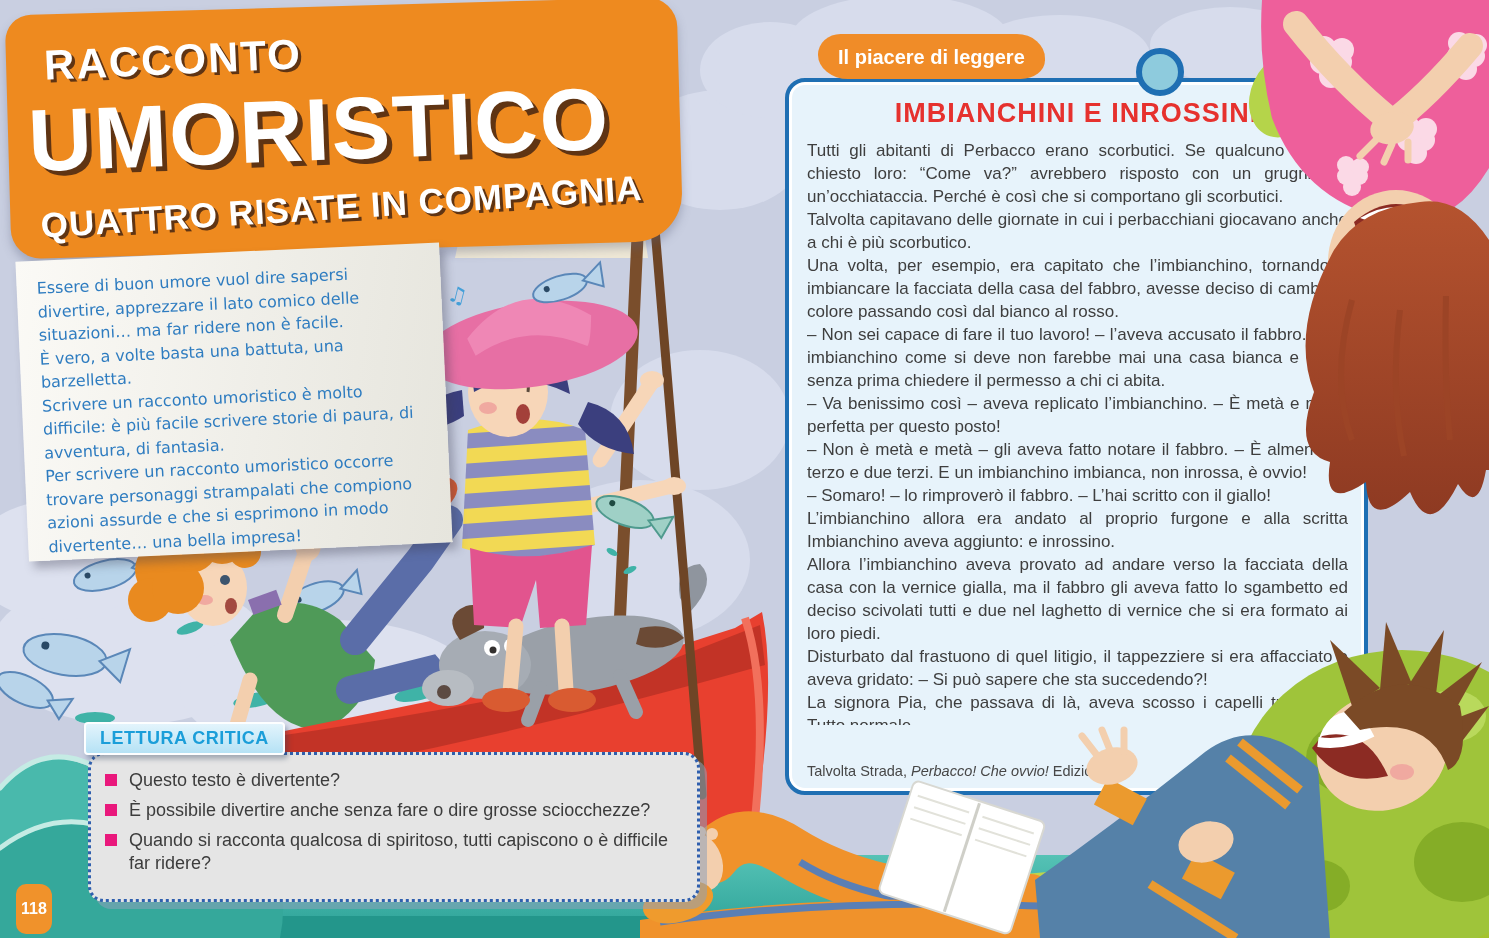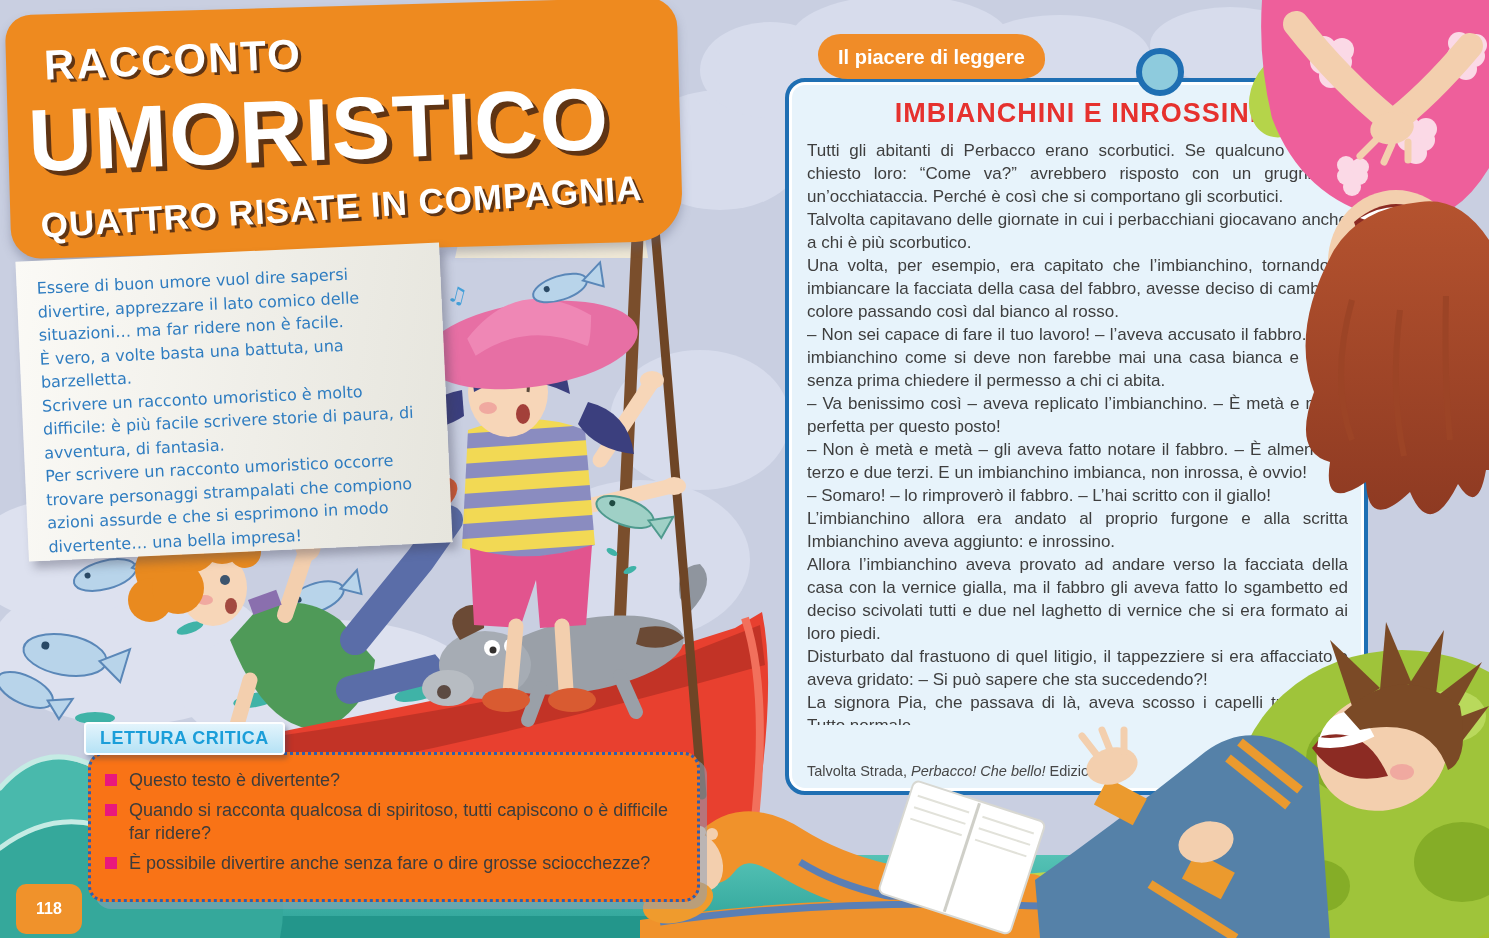--- a/index.html
+++ b/index.html
@@ -77,36 +77,36 @@
   
   .crit-badge{
     position:absolute;left:84px;top:722px;z-index:5;
     background:linear-gradient(#e3f4fc,#b5e2f5);
     border:2px solid #fdfeff;box-shadow:3px 4px 5px rgba(40,60,90,.35);
     color:#1b9ed9;font-weight:bold;font-size:18px;letter-spacing:.5px;
     padding:4px 14px;border-radius:4px;
   }
   .crit-box{
     position:absolute;left:88px;top:752px;width:612px;height:150px;z-index:4;
-    background:#f97316;border:3px dotted #2f5fae;border-radius:16px;
+    background:#e5e5e5;border:3px dotted #2f5fae;border-radius:16px;
     box-shadow:7px 7px 0 rgba(140,160,185,.55);
     box-sizing:border-box;padding:14px 16px 10px 14px;
   }
   .crit-box ul{list-style:none;margin:0;padding:0;}
   .crit-box li{
     position:relative;padding-left:24px;margin-bottom:7px;
     font-size:18px;line-height:23px;color:#3c3c3c;
   }
   .crit-box li .bullet{
     position:absolute;left:0;top:5px;width:12px;height:12px;background:#e9187c;
   }
 
   
   .pagenum{
-    position:absolute;left:16px;top:884px;width:66px;height:50px;z-index:5;
+    position:absolute;left:16px;top:884px;width:36px;height:50px;z-index:5;
     background:#f0922b;border-radius:10px 12px 12px 10px;
     color:#fff;font-weight:bold;font-size:16px;
     display:flex;align-items:center;justify-content:center;
   }
 </style>
 </head>
 <body>
 
 <div class="page">
 
@@ -300,21 +300,21 @@
         <p>– Non sei capace di fare il tuo lavoro! – l’aveva accusato il fabbro. – Un imbianchino come si deve non farebbe mai una casa bianca e rossa senza prima chiedere il permesso a chi ci abita.</p>
         <p>– Va benissimo così – aveva replicato l’imbianchino. – È metà e metà, perfetta per questo posto!</p>
         <p>– Non è metà e metà – gli aveva fatto notare il fabbro. – È almeno un terzo e due terzi. E un imbianchino imbianca, non inrossa, è ovvio!</p>
         <p>– Somaro! – lo rimproverò il fabbro. – L’hai scritto con il giallo!</p>
         <p>L’imbianchino allora era andato al proprio furgone e alla scritta Imbianchino aveva aggiunto: e inrossino.</p>
         <p>Allora l’imbianchino aveva provato ad andare verso la facciata della casa con la vernice gialla, ma il fabbro gli aveva fatto lo sgambetto ed deciso scivolati tutti e due nel laghetto di vernice che si era formato ai loro piedi.</p>
         <p>Disturbato dal frastuono di quel litigio, il tappezziere si era affacciato e aveva gridato: – Si può sapere che sta succedendo?!</p>
         <p>La signora Pia, che passava di là, aveva scosso i capelli turchini: – Tutto normale.</p>
       </div>
     <div class="attribution">
-      <span>Talvolta Strada, </span><span class="work">Perbacco! Che bello!</span><span> Edizioni EL</span>
+      <span>Talvolta Strada, </span><span class="work">Perbacco! Che ovvio!</span><span> Edizioni EL</span>
     </div>
   </div>
   <div class="panel-pin"></div>
 
   <svg id="svg-front" class="layer" style="z-index:3" viewBox="0 0 1489 938">
     <defs>
       <linearGradient id="hillGrad" x1="0" y1="0" x2="0" y2="1">
         <stop offset="0" stop-color="#cbdd55"></stop>
           <stop offset="1" stop-color="#a3c22e"></stop>
       </linearGradient>
@@ -473,24 +473,24 @@
   <div class="crit-badge">LETTURA CRITICA</div>
   <div class="crit-box">
     <ul>
 
         <li>
           <span class="bullet"></span><span>Questo testo è divertente?</span>
         </li>
 
 
         <li>
+          <span class="bullet"></span><span>È possibile divertire anche senza fare o dire grosse sciocchezze?</span>
+        </li>
+
+        <li>
           <span class="bullet"></span><span>Quando si racconta qualcosa di spiritoso, tutti capiscono o è difficile far ridere?</span>
-        </li>
-
-        <li>
-          <span class="bullet"></span><span>È possibile divertire anche senza fare o dire grosse sciocchezze?</span>
         </li>
       </ul>
   </div>
 
   <div class="pagenum">118</div>
 
 </div>
 
 </body></html>

